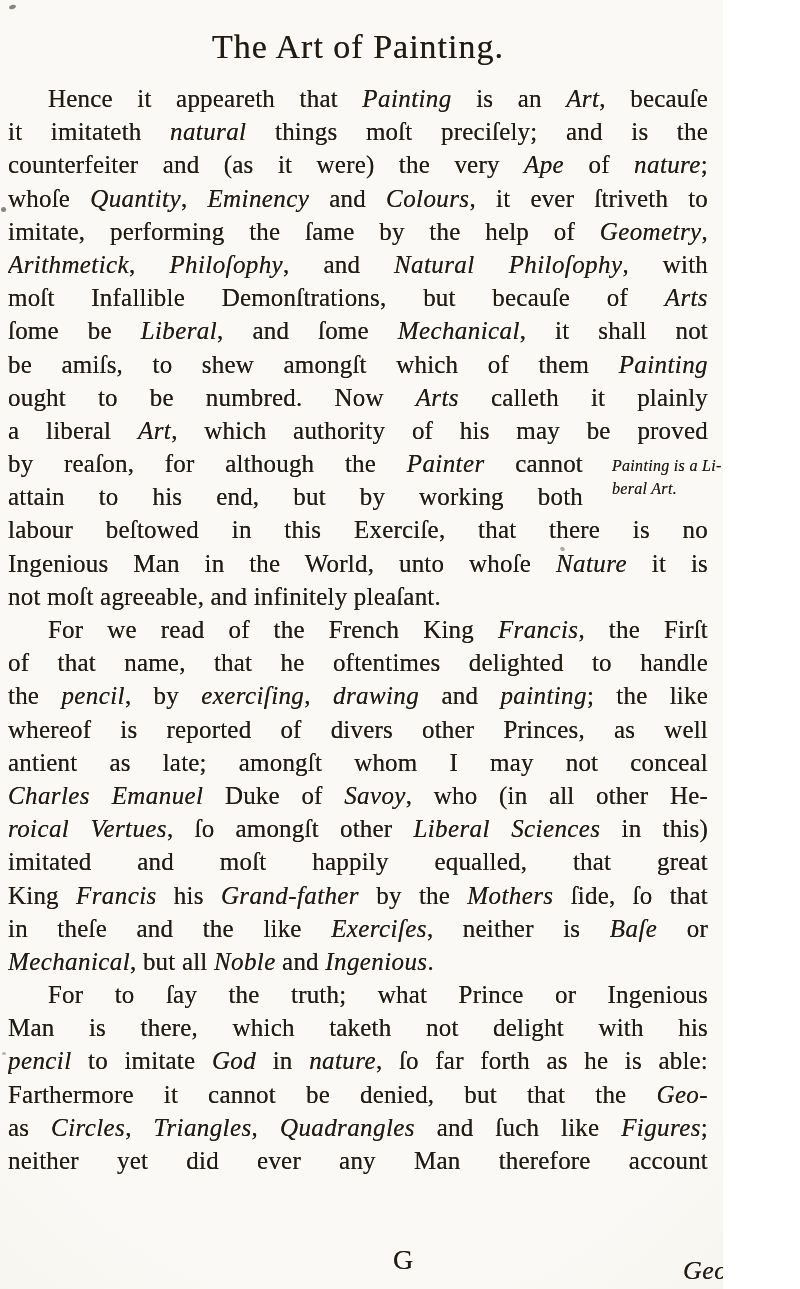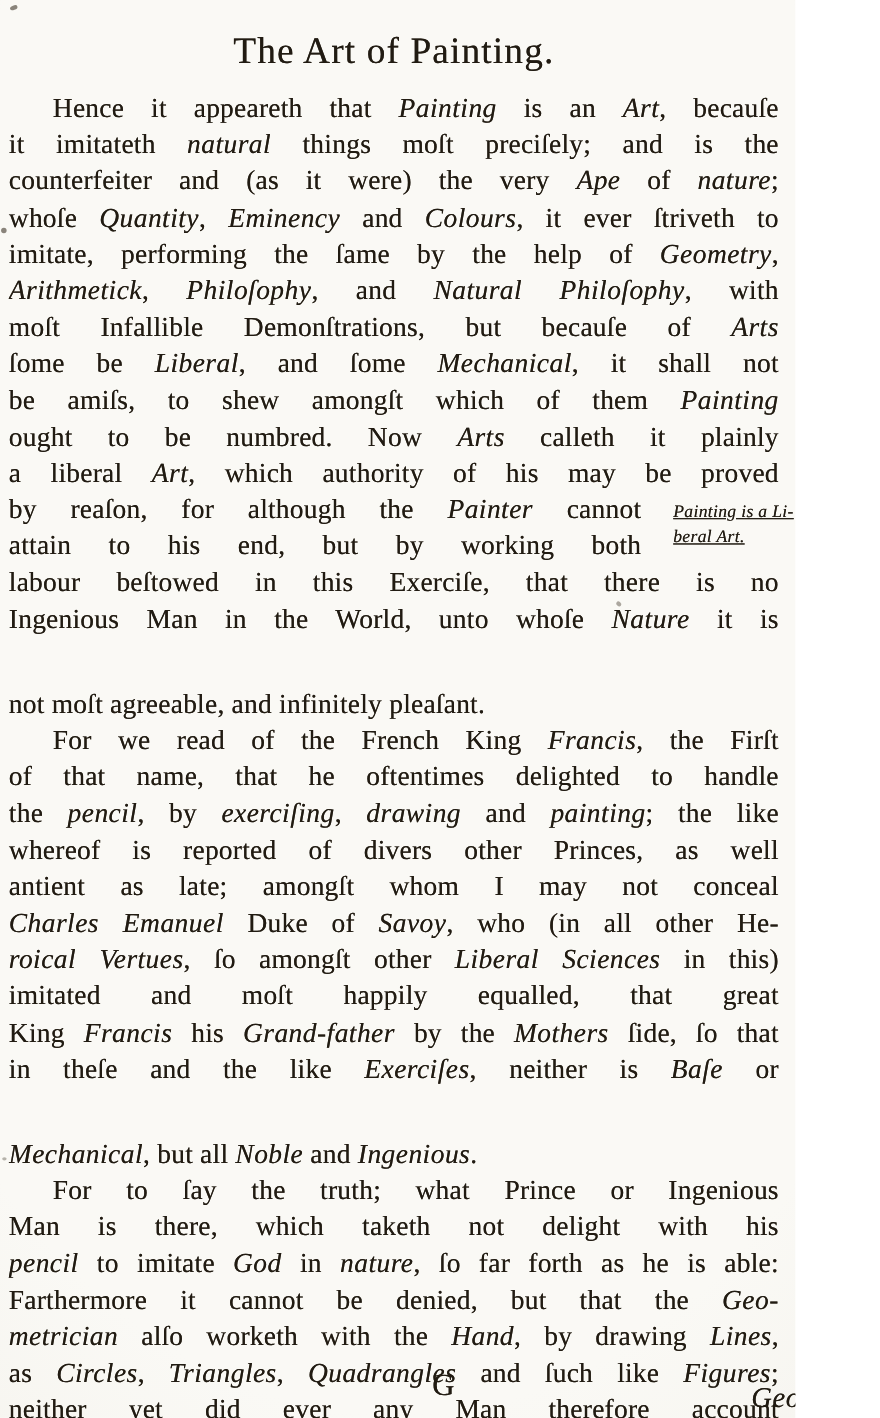--- a/index.html
+++ b/index.html
@@ -36,32 +36,31 @@
     line-height: 33.2px;
     font-size: 25px;
     letter-spacing: 0.2px;
     text-align: justify;
     text-align-last: justify;
     white-space: normal;
     overflow: hidden;
   }
   .line.indent { text-indent: 40px; }
   .line.narrow { width: 575px; }
-  .line.last { text-align: left; text-align-last: left; margin-top: 44px; }
+  .line.last { text-align: left; text-align-last: left; }
   .line i { letter-spacing: 0.4px; }
 
   .margin-note {
     position: absolute;
     left: 612px; top: 454px;
     width: 160px;
     font-style: italic;
     font-size: 16px;
     line-height: 23px;
     letter-spacing: 0.3px;
-    text-decoration: underline;
   }
 
   .footer { position: absolute; left: 0; top: 1244px; width: 800px; height: 40px; }
   .sig {
     position: absolute; left: 393px; top: 0;
     font-size: 28px;
   }
   .catch {
     position: absolute; left: 683px; top: 0;
     font-style: italic;
@@ -123,21 +122,20 @@
         <div class="line"><span>imitated and moſt happily equalled, that great</span></div>
         <div class="line"><span>King </span><i>Francis</i><span> his </span><i>Grand-father</i><span> by the </span><i>Mothers</i><span> ſide, ſo that</span></div>
         <div class="line"><span>in theſe and the like </span><i>Exerciſes</i><span>, neither is </span><i>Baſe</i><span> or</span></div>
         <div class="line last"><i>Mechanical</i><span>, but all </span><i>Noble</i><span> and </span><i>Ingenious</i><span>.</span></div>
       </div>
       <div>
         <div class="line indent"><span>For to ſay the truth; what Prince or Ingenious</span></div>
         <div class="line"><span>Man is there, which taketh not delight with his</span></div>
         <div class="line"><i>pencil</i><span> to imitate </span><i>God</i><span> in </span><i>nature</i><span>, ſo far forth as he is able:</span></div>
         <div class="line"><span>Farthermore it cannot be denied, but that the </span><i>Geo-</i></div>
-        <div class="line"><i>metrician</i><span> alſo worketh with the </span><i>Hand</i><span>, by drawing </span><i>Lines</i><span>,</span></div>
         <div class="line"><span>as </span><i>Circles</i><span>, </span><i>Triangles</i><span>, </span><i>Quadrangles</i><span> and ſuch like </span><i>Figures</i><span>;</span></div>
         <div class="line"><span>neither yet did ever any Man therefore account</span></div>
       </div>
     </div>
 
   <div class="margin-note">
     <span>Painting is a Li-</span><br>
     <span>beral Art.</span>
   </div>
 

